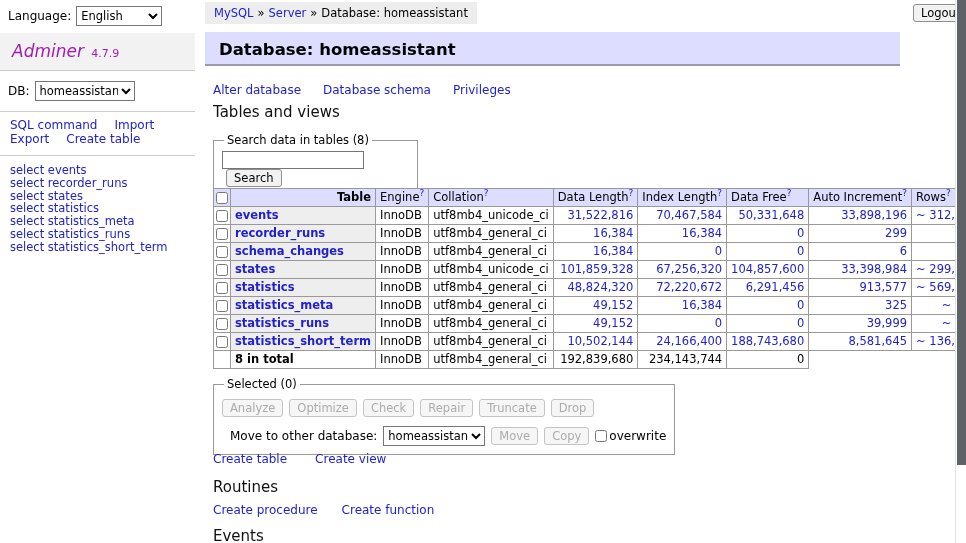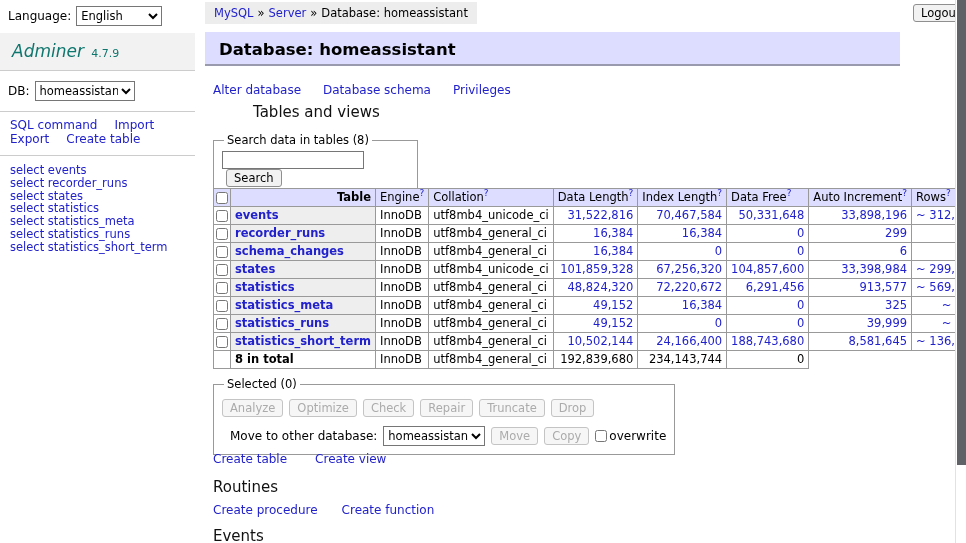--- a/index.html
+++ b/index.html
@@ -19,21 +19,21 @@
   .lang-row { padding: 6px 8px 5px; white-space: nowrap; }
   .lang-row label { margin-right: 5px; }
   select {
     font-family: inherit; font-size: 11.5px; height: 20px;
     border: 1px solid #767676; background: #fff;
   }
   .lang-row select { width: 86px; }
   .brand {
     margin-top: 2px; background: var(--brand-strip);
     border-bottom: 1px solid #ccc;
-    padding: 8px 12px 9px; font-weight: normal; font-size: 17px; color: #0f766e;
+    padding: 8px 12px 9px; font-weight: normal; font-size: 17px; color: #a21caf;
   }
   .brand-name { font-style: italic; }
   .brand-version { font-size: 11px; margin-left: 2px; }
   .db-row { padding: 10px 8px 10px; border-bottom: 1px solid #ccc; white-space: nowrap; }
   .db-row .db-label { margin-right: 5px; }
   .db-row select { width: 100px; }
   .actions {
     padding: 7px 10px 9px; border-bottom: 1px solid #ccc;
     display: flex; flex-wrap: wrap; column-gap: 17px; row-gap: 1px; width: 195px;
   }
@@ -56,21 +56,21 @@
   button.disabled { color: #ababab; background: #f6f6f6; border-color: #c4c4c4; }
   .logout-btn { position: absolute; left: 708px; top: 4px; }
 
   .title-bar {
     position: absolute; left: 0; top: 32px; width: 695px; height: 34px;
     background: var(--title-bg); border-bottom: 2px solid #9a9aae;
     font-size: 16.5px; padding: 8px 0 0 14px;
   }
   .db-links { position: absolute; left: 8px; top: 83px; display: flex; gap: 22px; }
   h3 { font-weight: normal; font-size: 15px; color: #111; }
-  .h3-tables { position: absolute; left: 8px; top: 103px; margin-left: 40px; }
+  .h3-tables { position: absolute; left: 8px; top: 103px; }
   fieldset { border: 1px solid #999; padding: 4px 8px 8px; background: #fff; }
   legend { font-size: 11.5px; padding: 0 3px; margin-left: 2px; }
   .search-fieldset { position: absolute; left: 8px; top: 133px; width: 205px; }
   .search-fieldset input[type="text"] {
     width: 142px; height: 18px; border: 1px solid #767676;
     font-family: inherit; font-size: 11.5px; padding: 1px 3px; vertical-align: middle;
   }
   .search-fieldset button { margin-left: 4px; vertical-align: middle; }
 
   table { position: absolute; left: 8px; top: 188px; border-collapse: collapse; font-size: 11.5px; }

